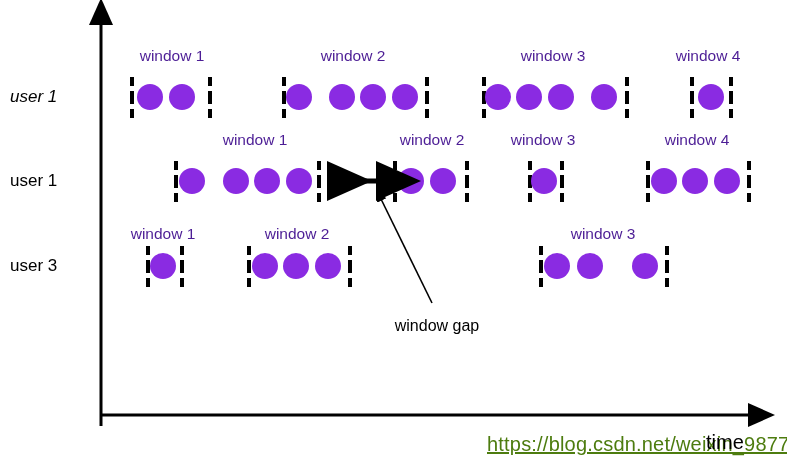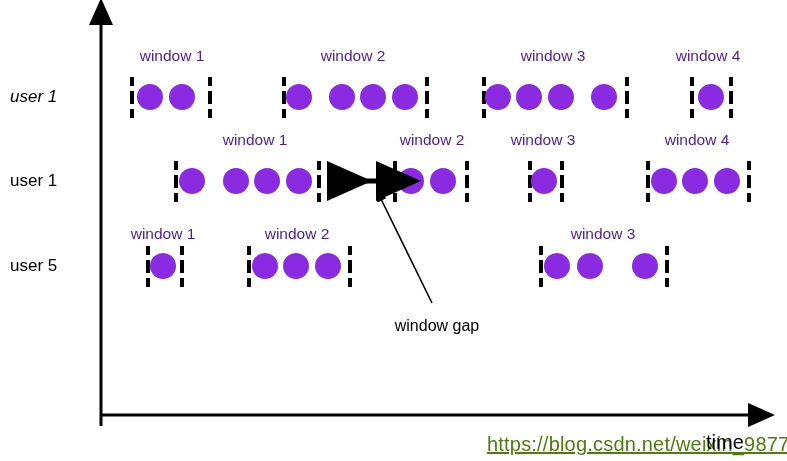--- a/index.html
+++ b/index.html
@@ -101,21 +101,21 @@
       </marker>
     </defs>
 
     <line x1="101" y1="426" x2="101" y2="22" stroke="#000" stroke-width="3" marker-end="url(#arrowEnd)"></line>
 
     <line x1="101" y1="415" x2="751" y2="415" stroke="#000" stroke-width="3" marker-end="url(#arrowEnd)"></line>
   </svg>
 
   <div class="user-label" style="left:10px; top:88px;font-style:italic;">user 1</div>
   <div class="user-label" style="left:10px; top:172px;">user 1</div>
-  <div class="user-label" style="left:10px; top:257px;">user 5</div>
+  <div class="user-label" style="left:10px; top:257px;">user 3</div>
 
   <div class="win-label" style="left:172px; top:48px;">window 1</div>
   <div class="win-label" style="left:353px; top:48px;">window 2</div>
   <div class="win-label" style="left:553px; top:48px;">window 3</div>
   <div class="win-label" style="left:708px; top:48px;">window 4</div>
 
   <div class="bracket" style="left:130px; top:77px; height:41px;"></div>
   <div class="bracket" style="left:208px; top:77px; height:41px;"></div>
   <div class="dot" style="left:137px; top:84px; width:26px; height:26px; background:#8A2BE2;"></div>
   <div class="dot" style="left:169px; top:84px; width:26px; height:26px; background:#8A2BE2;"></div>

